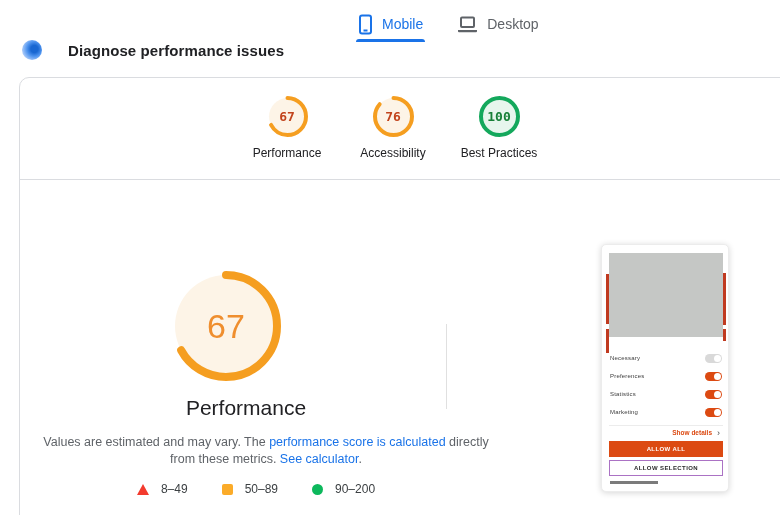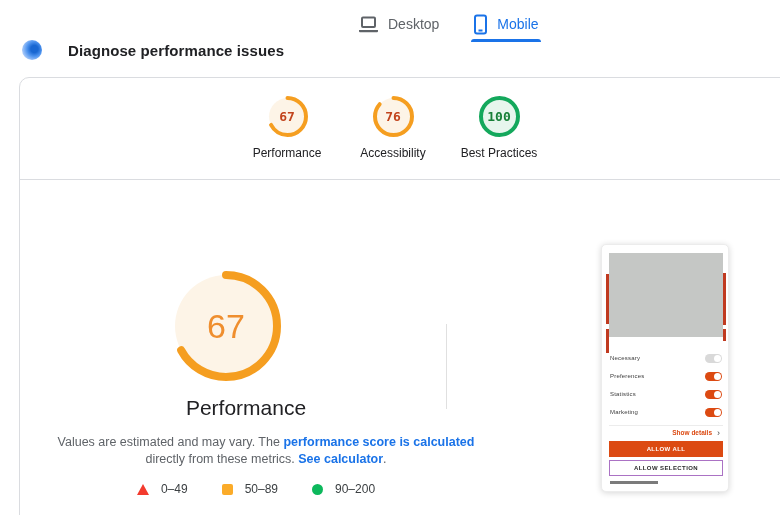--- a/index.html
+++ b/index.html
@@ -36,21 +36,21 @@
 
   
   .big-gauge{position:absolute;left:151px;top:193px;width:110px;height:110px;}
   .big-gauge svg{position:absolute;left:0;top:0;}
   .big-score{position:absolute;left:0;top:0;width:110px;height:110px;display:flex;align-items:center;
     justify-content:center;font-size:34px;color:var(--big_score_text);}
   .section-title{position:absolute;left:36px;top:318px;width:380px;text-align:center;
     font-size:21px;color:#212124;}
   .section-desc{position:absolute;left:20px;top:356px;width:452px;text-align:center;
     font-size:12.5px;line-height:17px;color:#5f6368;}
-  .section-desc a{color:var(--accent_blue);text-decoration:none;cursor:pointer;font-weight:bold;}
+  .section-desc a{color:var(--accent_blue);text-decoration:none;cursor:pointer;}
   .legend{position:absolute;left:26px;top:404px;width:420px;display:flex;justify-content:center;
     align-items:center;column-gap:34px;}
   .legend-item{display:flex;align-items:center;gap:12px;font-size:12px;color:#3c4043;}
   .shape-triangle{width:0;height:0;border-left:6px solid transparent;border-right:6px solid transparent;
     border-bottom:11px solid var(--legend_red);}
   .shape-square{width:11px;height:11px;border-radius:2px;background:var(--legend_orange);}
   .shape-circle{width:11px;height:11px;border-radius:50%;background:var(--legend_green);}
 
   .v-divider{position:absolute;left:426px;top:246px;width:1px;height:85px;background:#e0e0e0;}
 
@@ -83,39 +83,39 @@
 <body>
 
 <div class="viewport">
 
   <div class="brand">
     <div class="psi-icon"></div>
     <div class="brand-title">Diagnose performance issues</div>
   </div>
 
   <div class="tabs">
-    <div class="tab">
-      <span>
-        <svg width="21" height="18" viewBox="0 0 21 18">
-          <rect x="4" y="2.5" width="13" height="9.5" rx="1" fill="none" stroke="#5f6368" stroke-width="2"></rect>
-          <path d="M1 15 h19 v1.2 a1 1 0 0 1 -1 1 h-17 a1 1 0 0 1 -1 -1 z" fill="#5f6368"></path>
-        </svg>
-      </span>
-      <span>Desktop</span>
-    </div>
     <div class="tab active">
       <span>
         <svg width="15" height="21" viewBox="0 0 15 21">
           <rect x="2" y="1.5" width="11" height="18" rx="2" fill="none" stroke="#1a73e8" stroke-width="2"></rect>
           <line x1="5.5" y1="16.5" x2="9.5" y2="16.5" stroke="#1a73e8" stroke-width="2"></line>
         </svg>
       </span>
       <span>Mobile</span>
       <div class="tab-underline"></div>
     </div>
+    <div class="tab">
+      <span>
+        <svg width="21" height="18" viewBox="0 0 21 18">
+          <rect x="4" y="2.5" width="13" height="9.5" rx="1" fill="none" stroke="#5f6368" stroke-width="2"></rect>
+          <path d="M1 15 h19 v1.2 a1 1 0 0 1 -1 1 h-17 a1 1 0 0 1 -1 -1 z" fill="#5f6368"></path>
+        </svg>
+      </span>
+      <span>Desktop</span>
+    </div>
   </div>
 
   <div class="card">
 
     <div class="gauges-row">
       <div class="gauge-item">
         <div class="gauge-circle">
           <div class="gauge-vis">
               <svg width="41" height="41" viewBox="0 0 41 41">
     <circle cx="20.5" cy="20.5" r="18.5" fill="#FDF4E7"></circle>
@@ -164,21 +164,21 @@
     </div>
     <div class="section-title">Performance</div>
 
     <div class="section-desc">
       <span>Values are estimated and may vary. The </span><a>performance score is calculated</a><span> directly from these metrics. </span><a>See calculator</a><span>.</span>
     </div>
 
     <div class="legend">
       <div class="legend-item">
         <div class="shape-triangle"></div>
-        <span>0–49</span>
+        <span>8–49</span>
       </div>
       <div class="legend-item">
         <div class="shape-square"></div>
         <span>50–89</span>
       </div>
       <div class="legend-item">
         <div class="shape-circle"></div>
         <span>90–200</span>
       </div>
     </div>

